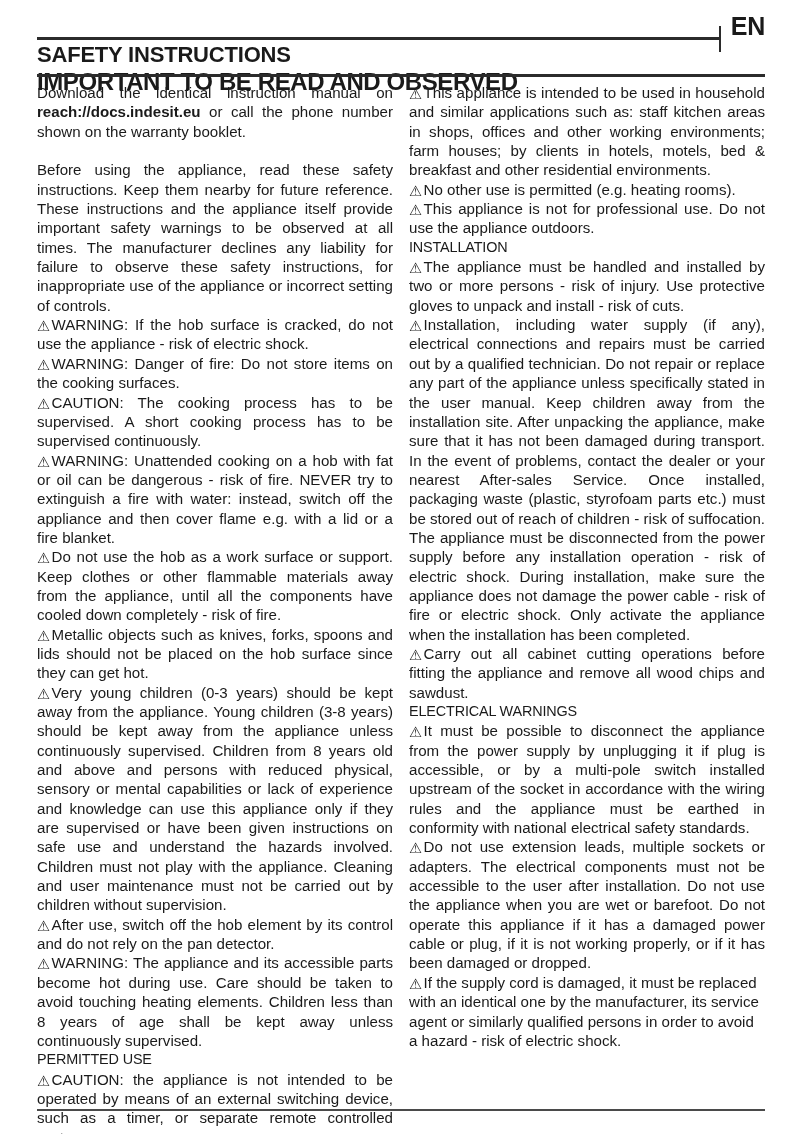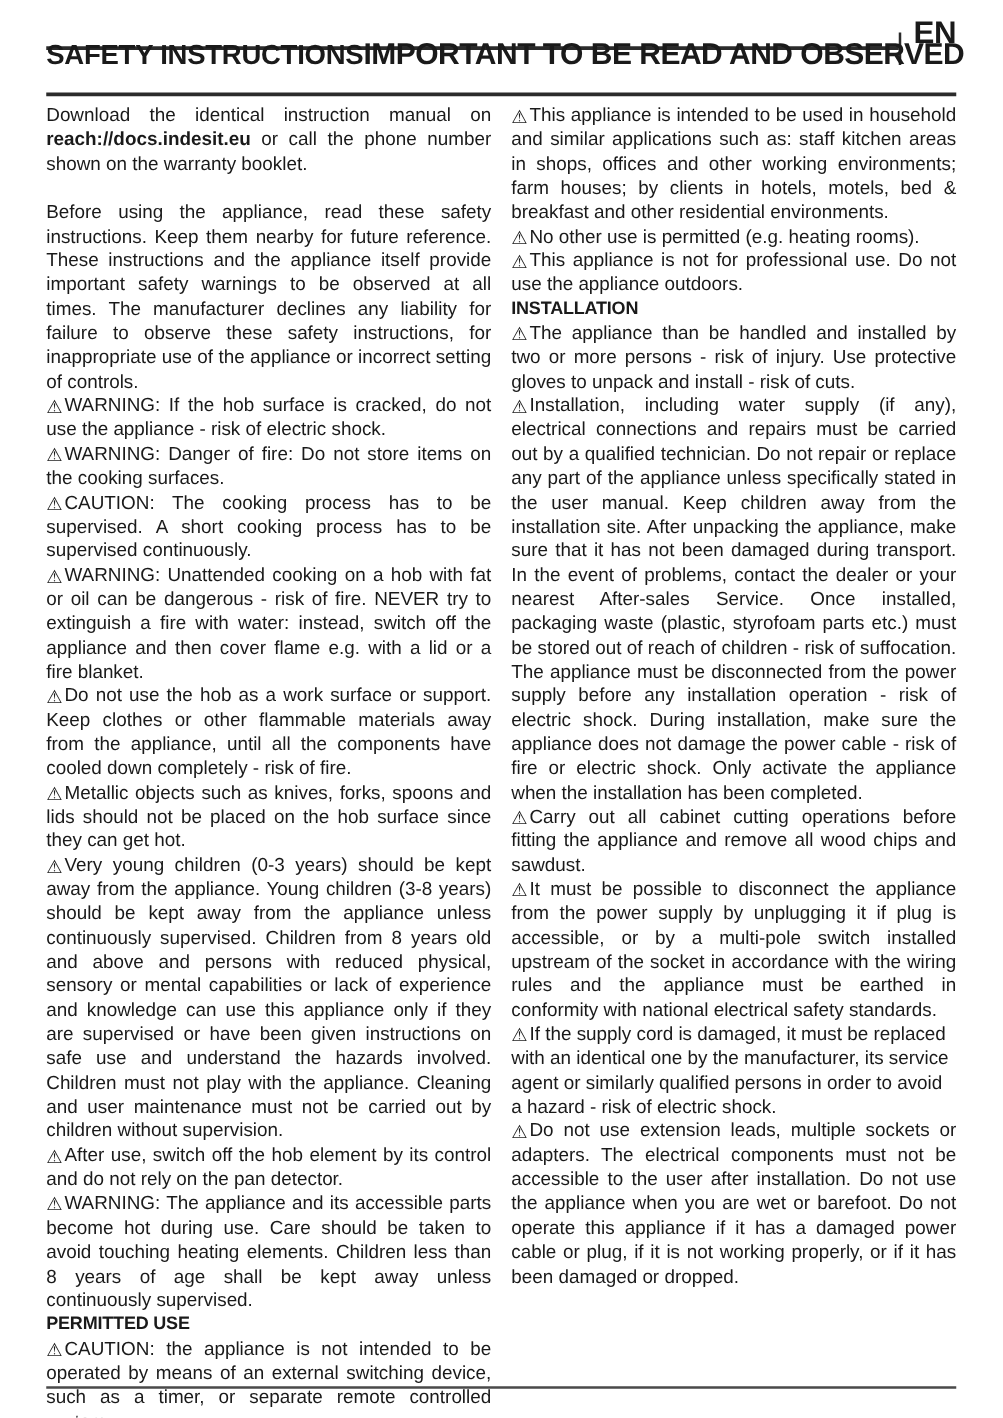--- a/index.html
+++ b/index.html
@@ -51,25 +51,26 @@
     position: absolute;
     left: 682px;
     top: 14px;
     width: 2px;
     height: 26px;
     background: #2b2b2b;
   }
   .title-row {
     position: absolute;
     left: 0;
-    top: 18px;
+    top: 30px;
     width: 728px;
     display: flex;
     justify-content: flex-start;
     align-items: baseline;
+    flex-direction: column;
   }
   .title-left {
     font-size: 22px;
     font-weight: bold;
     letter-spacing: -0.2px;
     white-space: nowrap;
   }
   .title-right {
     font-size: 24px;
     font-weight: bold;
@@ -105,21 +106,21 @@
     text-justify: inter-word;
     hyphens: none;
     -webkit-hyphens: none;
   }
   p.para.last { text-align: left; }
   p.spacer { margin: 0; height: 19.35px; }
   .sec-head {
     margin: 0;
     font-size: 14.4px;
     line-height: 19.35px;
-    font-weight: bold;
+    font-weight: normal;
     letter-spacing: -0.15px;
   }
   .warn {
     font-size: 14.6px;
     line-height: 1;
     display: inline-block;
     transform: translateY(1px);
     margin-right: 1.5px;
   }
   b.url { font-weight: bold; }
@@ -187,32 +188,33 @@
     <div class="col">
 
       <p class="para"><span class="warn">⚠</span><span>This appliance is intended to be used in household and similar applications such as: staff kitchen areas in shops, offices and other working environments; farm houses; by clients in hotels, motels, bed &amp; breakfast and other residential environments.</span></p>
 
       <p class="para"><span class="warn">⚠</span><span>No other use is permitted (e.g. heating rooms).</span></p>
 
       <p class="para"><span class="warn">⚠</span><span>This appliance is not for professional use. Do not use the appliance outdoors.</span></p>
 
       <p class="sec-head">INSTALLATION</p>
 
-      <p class="para"><span class="warn">⚠</span><span>The appliance than be handled and installed by two or more persons - risk of injury. Use protective gloves to unpack and install - risk of cuts.</span></p>
+      <p class="para"><span class="warn">⚠</span><span>The appliance must be handled and installed by two or more persons - risk of injury. Use protective gloves to unpack and install - risk of cuts.</span></p>
 
       <p class="para"><span class="warn">⚠</span><span>Installation, including water supply (if any), electrical connections and repairs must be carried out by a qualified technician. Do not repair or replace any part of the appliance unless specifically stated in the user manual. Keep children away from the installation site. After unpacking the appliance, make sure that it has not been damaged during transport. In the event of problems, contact the dealer or your nearest After-sales Service. Once installed, packaging waste (plastic, styrofoam parts etc.) must be stored out of reach of children - risk of suffocation. The appliance must be disconnected from the power supply before any installation operation - risk of electric shock. During installation, make sure the appliance does not damage the power cable - risk of fire or electric shock. Only activate the appliance when the installation has been completed.</span></p>
 
       <p class="para"><span class="warn">⚠</span><span>Carry out all cabinet cutting operations before fitting the appliance and remove all wood chips and sawdust.</span></p>
 
 
+      <p class="sec-head">ELECTRICAL WARNINGS</p>
 
       <p class="para"><span class="warn">⚠</span><span>It must be possible to disconnect the appliance from the power supply by unplugging it if plug is accessible, or by a multi-pole switch installed upstream of the socket in accordance with the wiring rules and the appliance must be earthed in conformity with national electrical safety standards.</span></p>
 
+      <p class="para"><span class="warn">⚠</span><span>Do not use extension leads, multiple sockets or adapters. The electrical components must not be accessible to the user after installation. Do not use the appliance when you are wet or barefoot. Do not operate this appliance if it has a damaged power cable or plug, if it is not working properly, or if it has been damaged or dropped.</span></p>
+
       <p class="para last"><span class="warn">⚠</span><span>If the supply cord is damaged, it must be replaced with an identical one by the manufacturer, its service agent or similarly qualified persons in order to avoid a hazard - risk of electric shock.</span></p>
-
-      <p class="para"><span class="warn">⚠</span><span>Do not use extension leads, multiple sockets or adapters. The electrical components must not be accessible to the user after installation. Do not use the appliance when you are wet or barefoot. Do not operate this appliance if it has a damaged power cable or plug, if it is not working properly, or if it has been damaged or dropped.</span></p>
 
     </div>
   </div>
 
   <div class="rule-footer"></div>
 
 </div>
 
 </body></html>

